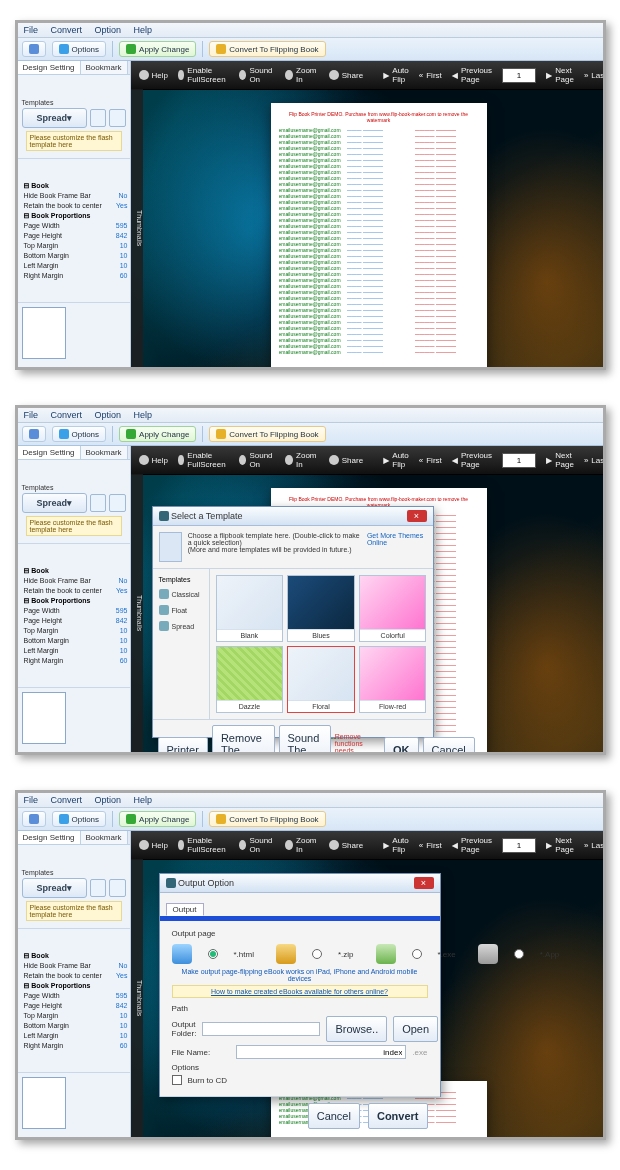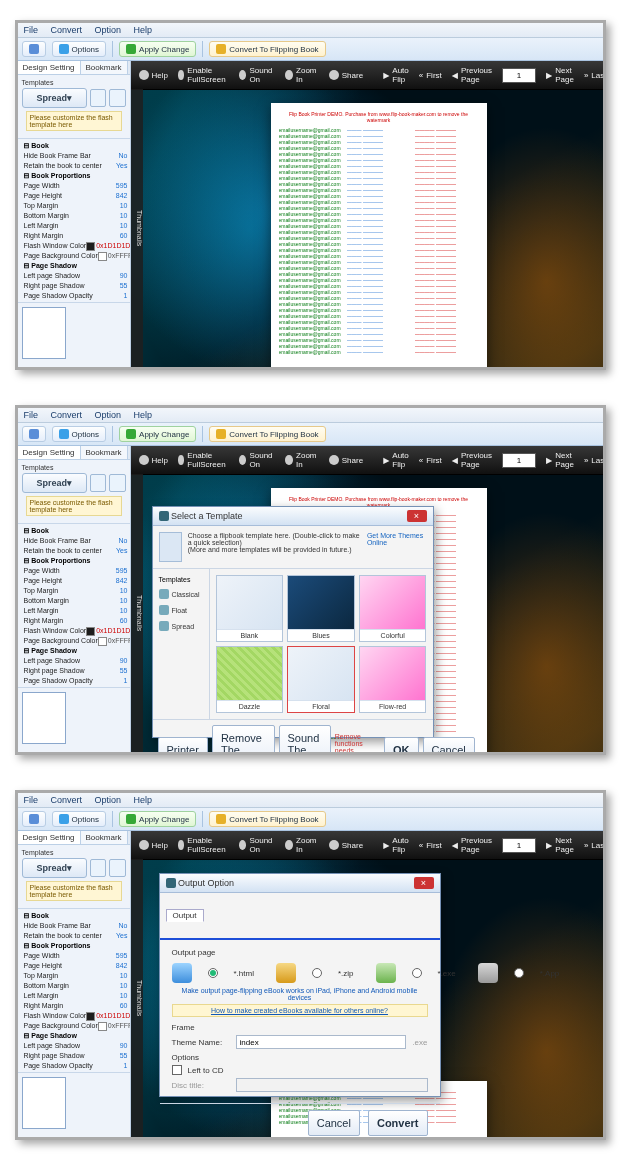--- a/index.html
+++ b/index.html
@@ -49,20 +49,21 @@
   .tb-btn.orange { border-color:#e6c98a; background:linear-gradient(#fffdf2,#fff2cf); }
   .tb-sep { width:1px; height:16px; background:#a9c3e0; }
   .mainrow { display:flex; height: 306px; }
   .sidepanel {
     width: 112px;
     background:#eef3fa;
     border-right:1px solid #bfd1e6;
     display:flex;
     flex-direction:column;
     font-size:7px;
+    gap:20px;
   }
   .tabs { display:flex; font-size:8px; background:#e0e9f4; border-bottom:1px solid #bcd0e6;}
   .tab { padding:2px 5px; border-right:1px solid #bcd0e6; background:#f3f7fc;}
   .tab.active { background:#fff; }
   .template-box {
     padding:4px;
     border-bottom:1px solid #c8d7e9;
   }
   .spread-btn {
     display:inline-flex; align-items:center; justify-content:center;
@@ -181,21 +182,21 @@
   .obig { width:20px; height:20px; border-radius:4px;}
   .obig.html{background:linear-gradient(#9cd4ff,#3d8edc);}
   .obig.zip {background:linear-gradient(#f6d884,#d79a1a);}
   .obig.exe {background:linear-gradient(#c8e8b6,#6bb34d);}
   .obig.app {background:linear-gradient(#d8d8d8,#9a9a9a);}
   .out-note { color:#1058b8; text-align:center; font-size:7px; margin-bottom:3px;}
   .out-note2 { background:#fff6d2; border:1px solid #e9d88f; padding:2px; text-align:center; font-size:7px; margin-bottom:6px; color:#1058b8; text-decoration:underline;}
   .frow { display:flex; align-items:center; gap:6px; margin:3px 0;}
   .frow label{ width:58px;}
   .frow input[type=text]{ flex:1; border:1px solid #aab9cc; height:12px; font-size:8px; padding:0 3px;}
-  .frow .short{ flex:0 0 70px;}
+  .frow .short{ flex:0 0 70px;text-align:right;}
   .adv { margin-left:auto;}
   .out-foot { display:flex; gap:8px; justify-content:flex-end; padding:6px 12px; border-top:1px solid #cbd6e4;}
   .radio{width:8px;height:8px;border:1px solid #666;border-radius:50%;display:inline-block;background:#fff;position:relative;}
   .radio.on::after{content:"";position:absolute;inset:1px;border-radius:50%;background:#2b7;}
   .chk{width:8px;height:8px;border:1px solid #666;display:inline-block;background:#fff;}
   .dim{color:#999;}
   .miniicon{width:10px;height:10px;display:inline-block;background:#5a8ed8;border-radius:2px;}
 </style>
 </head>
 <body>
@@ -985,21 +986,21 @@
             </div>
           </div>
       </div>
 
       <div class="dialog out-dlg">
         <div class="dlg-title">
           <span class="miniicon" style="background:#367"></span>&nbsp;
           <span>Output Option</span>
           <span class="x">×</span>
         </div>
-        <div style="padding:18px 6px;border-bottom:2px solid #1d4ed8;">
+        <div style="padding:2px 6px;border-bottom:5px solid #1d4ed8;margin-top:10px;">
           <span style="border:1px solid #aac;border-bottom:1px solid #fff;padding:1px 6px;background:#fff;font-size:8px;">Output</span>
         </div>
         <div class="out-body">
           <div>Output page</div>
           <div class="out-types">
             <div class="otype">
                 <span class="obig html"></span>
                 <span class="radio on"></span>
                 <span>*.html</span>
               </div>
@@ -1015,34 +1016,36 @@
               </div>
             <div class="otype">
                 <span class="obig app"></span>
                 <span class="radio"></span>
                 <span>*.App</span>
               </div>
           </div>
           <div class="out-note">Make output page-flipping eBook works on iPad, iPhone and Android mobile devices</div>
           <div class="out-note2">How to make created eBooks available for others online?</div>
 
-          <div>Frame</div>
+          <div>Path</div>
           <div class="frow">
-            <label>Theme Name:</label>
+            <label>Output Folder:</label>
+            <input type="text" style="">
+            <div class="btn">Browse..</div>
+            <div class="btn">Open</div>
+          </div>
+          <div class="frow">
+            <label>File Name:</label>
             <input type="text" class="short" value="index" style="">
             <span class="dim">.exe</span>
           </div>
           <div style="margin-top:4px;">Options</div>
           <div class="frow">
             <span class="chk"></span>
-            <span>Left to CD</span>
-          </div>
-          <div class="frow dim">
-            <label>Disc title:</label>
-            <input type="text" disabled="" style="">
+            <span>Burn to CD</span>
           </div>
         </div>
         <div class="out-foot">
           <div class="btn">Cancel</div>
           <div class="btn primary">Convert</div>
         </div>
       </div>
     </div>
   </div>
 </div>

